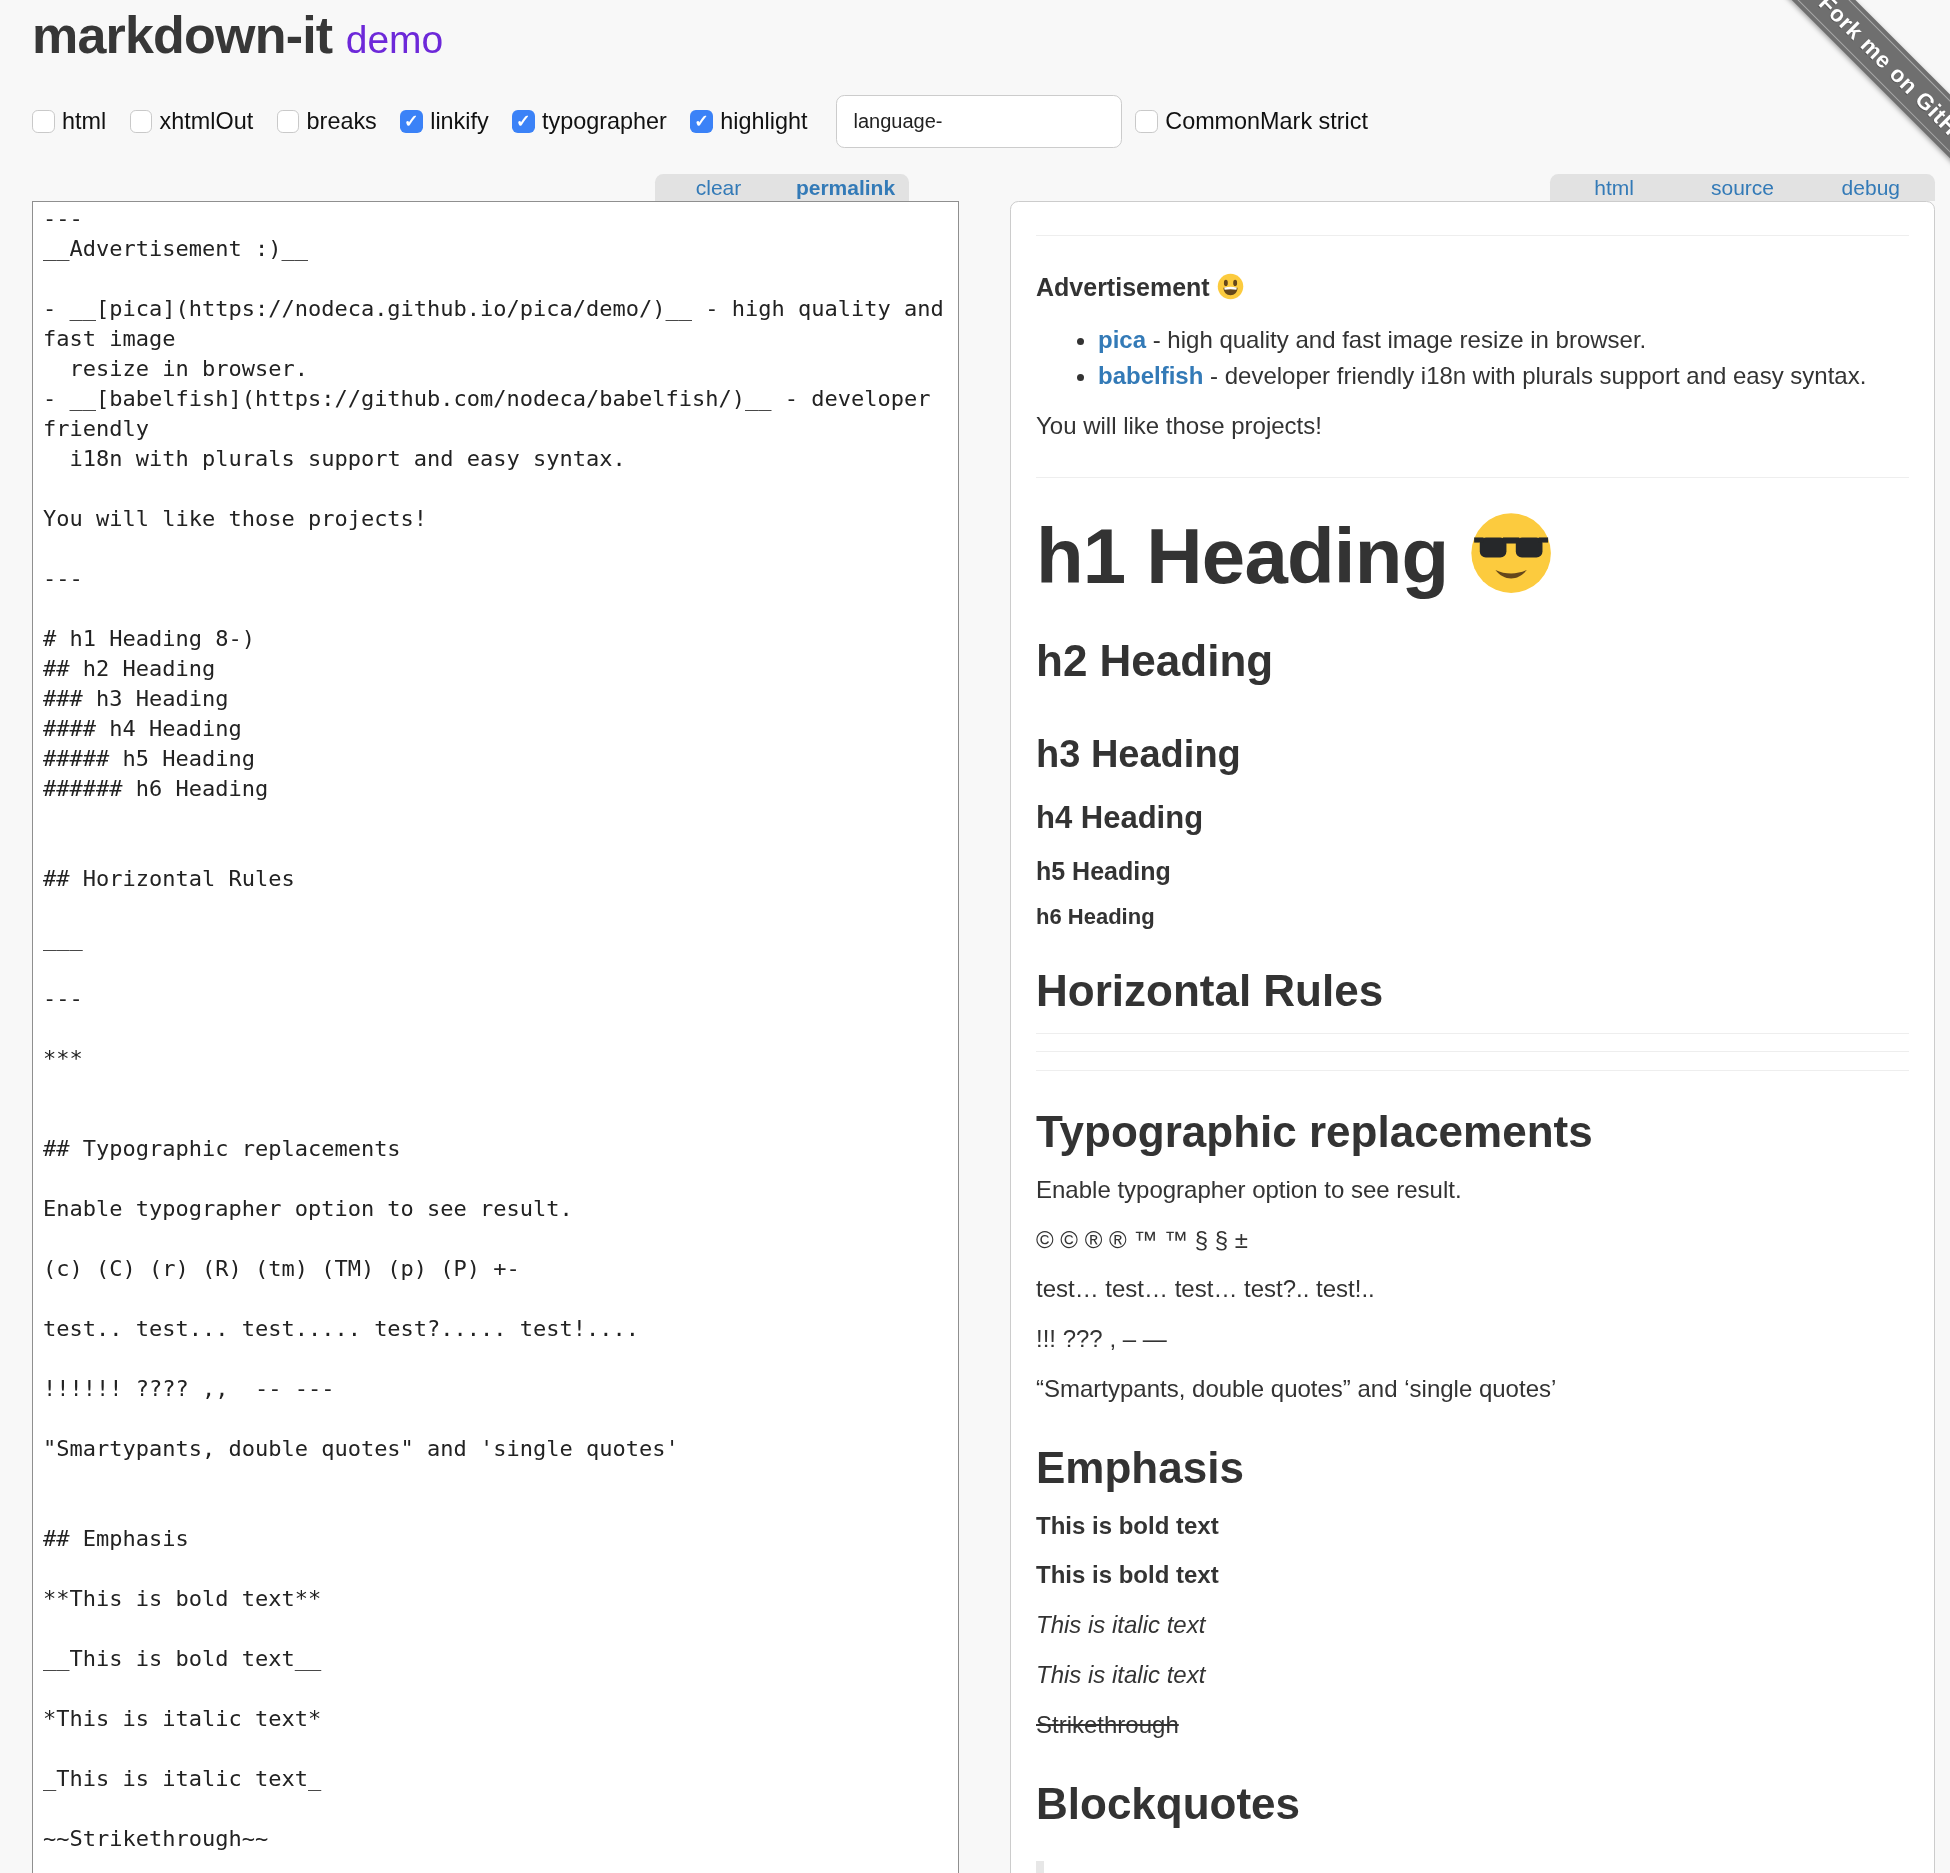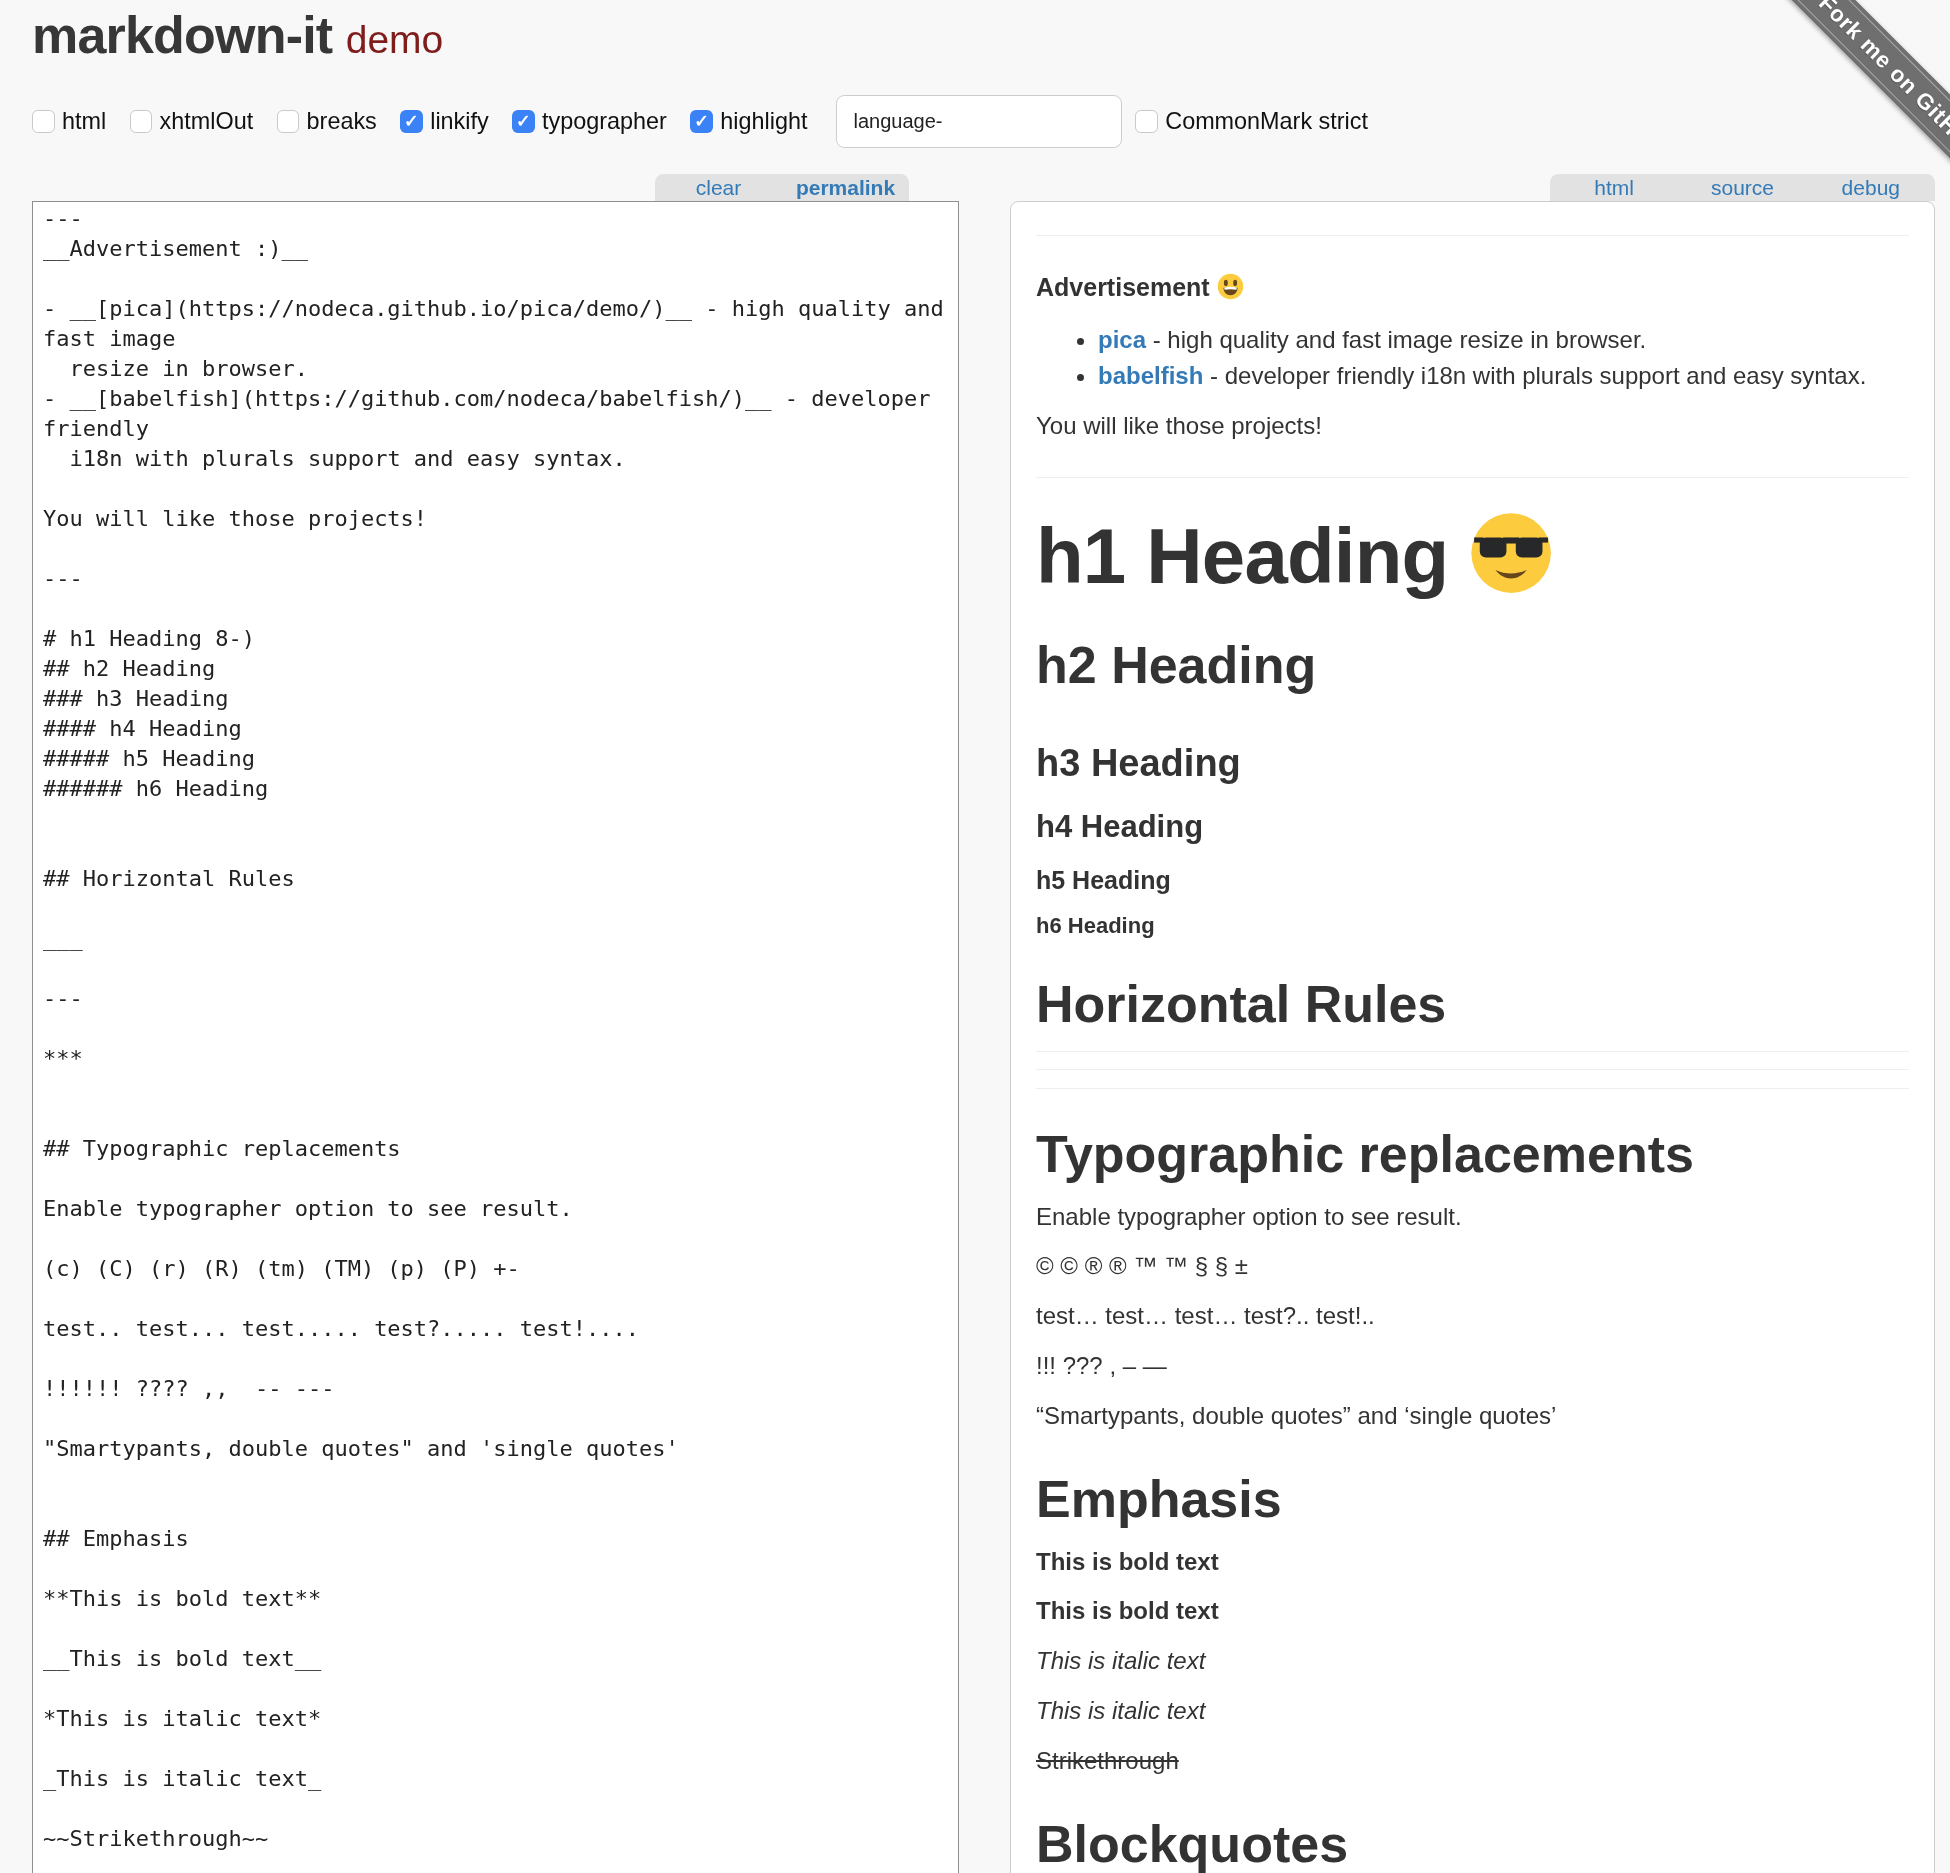--- a/index.html
+++ b/index.html
@@ -4,21 +4,21 @@
 <style>
   html,body{margin:0;padding:0;}
   body{
     width:1950px;height:1874px;position:relative;overflow:hidden;
     background:#f8f8f8;
     font-family:"Liberation Sans", sans-serif;
     color:#333;
   }
   
   .page-title{position:absolute;left:32px;top:5px;font-size:52px;font-weight:bold;color:#373737;letter-spacing:-0.8px;}
-  .page-title .subtitle{font-weight:normal;font-size:39px;color:#7f1d1d;margin-left:13.4px;letter-spacing:0;margin-top:8px;}
+  .page-title .subtitle{font-weight:normal;font-size:39px;color:#6d28d9;margin-left:13.4px;letter-spacing:0;margin-top:8px;}
   .options-row{position:absolute;left:32px;top:94px;height:55px;display:flex;align-items:center;font-size:23.4px;color:#111;}
   .opt{display:flex;align-items:center;margin-right:23.4px;cursor:default;}
   .cb{width:22.5px;height:22.5px;box-sizing:border-box;border:1.7px solid #c9c9c9;border-radius:5.8px;background:#fff;
       margin-right:7.5px;display:flex;align-items:center;justify-content:center;flex:0 0 auto;}
   .cb[data-checked="true"]{border:none;background:#3b82f7;}
   .cb[data-checked="true"]::after{content:"✓";color:#fff;font-size:17.5px;font-weight:bold;line-height:1;}
   .lang-input{width:286px;height:53px;box-sizing:border-box;border:1.7px solid #ccc;border-radius:8.3px;
       font-family:"Liberation Sans",sans-serif;font-size:20px;color:#222;padding:0 16.7px;background:#fff;
       margin:0 13.4px 0 5px;outline:none;}
   
@@ -46,21 +46,21 @@
   .preview hr{border:none;border-top:1.7px solid #eee;margin:33px 0;}
   .preview hr.triple{margin:17.5px 0;}
   .preview p{margin:0 0 15px 0;}
   .preview .ad-title{font-weight:bold;font-size:25px;margin:23.4px 0 16.7px 0;}
   .preview ul{margin:0 0 15px 0;padding-left:62px;}
   .preview li{line-height:1.5;}
   .preview a{color:#337ab7;font-weight:bold;text-decoration:none;}
   .preview h1,.preview h2,.preview h3,.preview h4,.preview h5,.preview h6{
       color:#333;font-weight:bold;line-height:1.12;margin:33px 0 16.7px 0;}
   .preview h1{font-size:78px;letter-spacing:-0.8px;}
-  .preview h2{font-size:52px;margin-top:36px;}
+  .preview h2{font-size:44px;margin-top:36px;}
   .preview h3{font-size:38px;margin:48px 0 15px 0;}
   .preview h4{font-size:31px;margin:25px 0 15px 0;}
   .preview h5{font-size:25px;margin:22px 0 13.4px 0;}
   .preview h6{font-size:22px;margin:20px 0 13.4px 0;}
   .preview .b{font-weight:bold;margin-top:10px;}
   .preview .i{font-style:italic;}
   .preview .s{text-decoration:line-through;}
   .preview blockquote{margin:33px 0 0 0;padding:5px 0 5px 18.4px;border-left:8.3px solid #e7e7e7;height:67px;}
   .emoji{width:1.08em;height:1.08em;vertical-align:-0.16em;display:inline-block;}
 </style>

